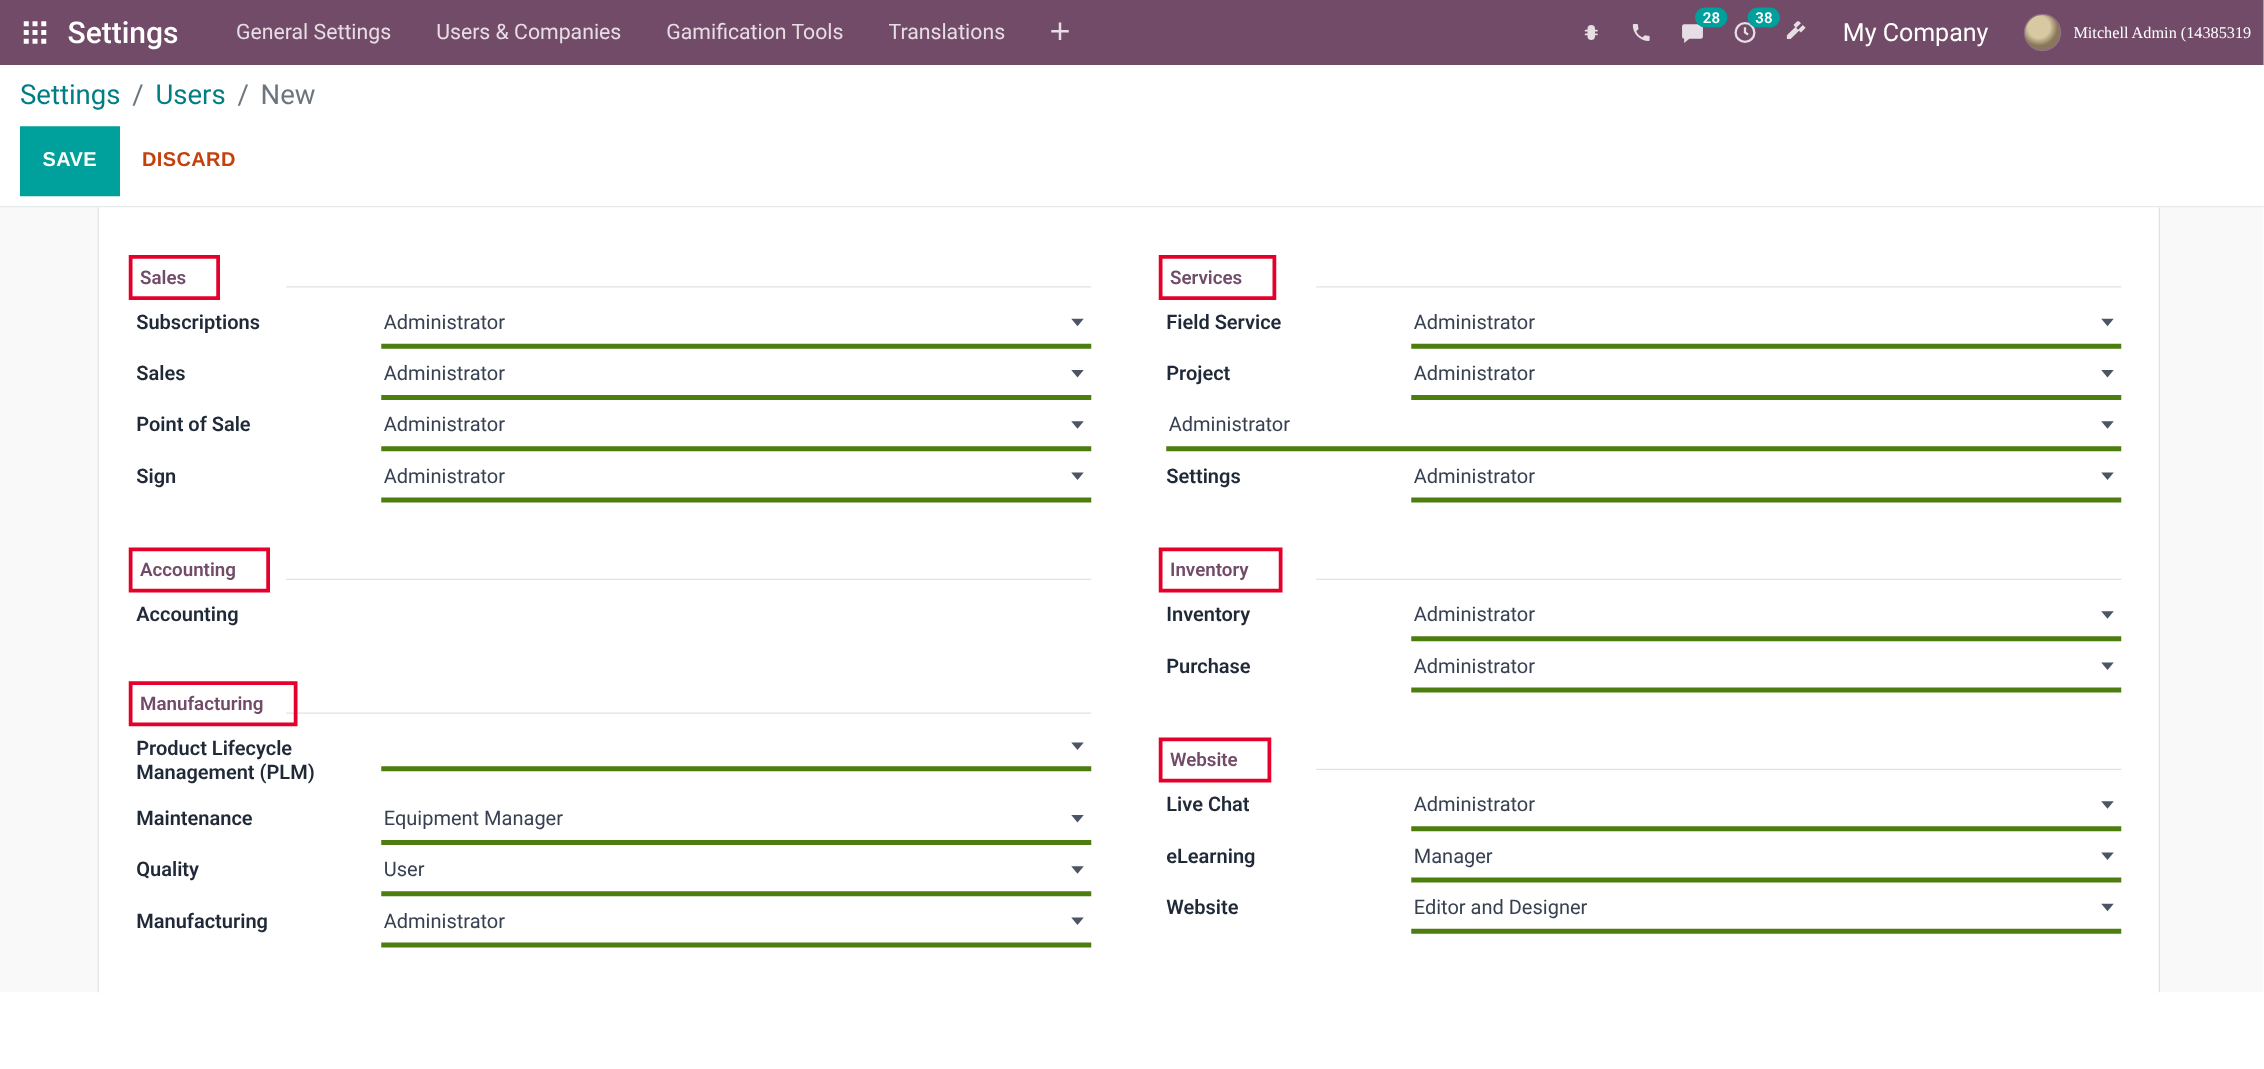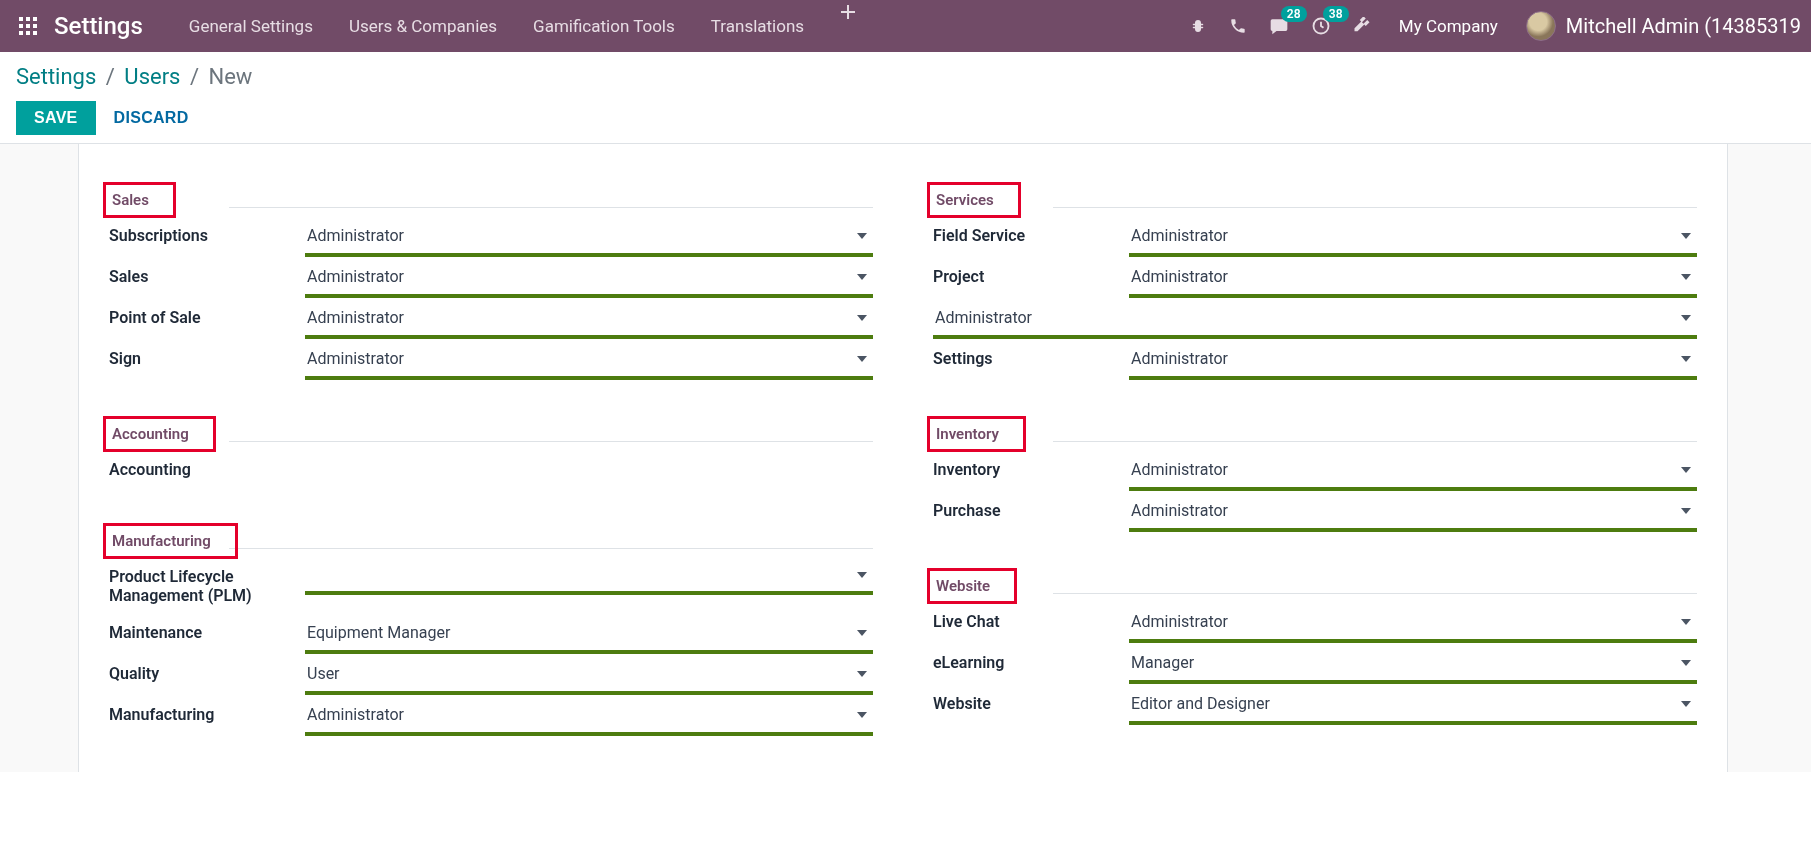--- a/index.html
+++ b/index.html
@@ -17,21 +17,21 @@
     background: #714B67;
     color: #fff;
     height: 52px;
     padding: 0 10px;
   }
   .nav-apps { margin: 0 10px 0 8px; display:flex; align-items:center;}
   .nav-brand {
     font-size: 24px; font-weight: 500; margin-right: 28px; margin-left:6px;
     color: #fff;
   }
-  .nav-menu { display: flex; gap: 0; }
+  .nav-menu { display: flex; align-items: center; gap: 0; }
   .nav-item {
     color: #E7DDE4;
     padding: 0 18px;
     font-size: 17px;
     line-height: 52px;
     white-space: nowrap;
   }
   .nav-plus { font-size: 22px; padding: 0 18px; color:#E7DDE4;}
   .nav-right { margin-left: auto; display:flex; align-items:center; gap:22px; padding-right:0;}
   .systray-icon { color:#E7DDE4; position:relative; display:flex; align-items:flex-end;}
@@ -39,44 +39,44 @@
     position: absolute;
     top: -10px; left: 12px;
     background: #00A09D;
     color: #fff;
     border-radius: 10px;
     font-size: 12px;
     font-weight: 600;
     padding: 1px 6px;
     line-height: 14px;
   }
-  .nav-company { color:#fff; font-size:17px; margin:0 6px;}
-  .nav-user { display:flex; align-items:center; gap:10px; color:#fff; font-size:20px;}
+  .nav-company { color:#fff; font-size:20px; margin:0 6px;}
+  .nav-user { display:flex; align-items:center; gap:10px; color:#fff; font-size:13px;font-family:Liberation Serif, serif;}
   .avatar {
     width:30px; height:30px; border-radius:50%;
     background: radial-gradient(circle at 40% 35%, #d9c9a3 0 35%, #8a765a 60%);
     border:1px solid #8e6f88;
   }
   
   .cp {
     padding: 12px 16px 8px 16px;
     border-bottom: 1px solid #DEE2E6;
     background:#fff;
   }
   .crumbs { font-size: 22px; color:#6c757d; margin-bottom:12px;}
   .crumb-link { color:#017E84; }
   .crumb-sep { color:#6c757d; padding:0 4px;}
   .crumb-new { color:#6c757d;}
   .cp-buttons { display:flex; align-items:center; gap:18px;}
   .btn-save {
     background:#00A09D; color:#fff; border:none;
-    font-size:16px; font-weight:600; padding:8px 18px; letter-spacing:0.3px;
+    font-size:16px; font-weight:600; padding:19px 18px; letter-spacing:0.3px;
   }
   .btn-discard {
-    background:none; border:none; color:#0369a1;
+    background:none; border:none; color:#c2410c;
     font-size:16px; font-weight:600; letter-spacing:0.3px;
   }
   
   .bg {
     background:#f9f9f9;
     padding-top:0;
   }
   .sheet {
     background:#fff;
     margin: 0 0 0 78px;

